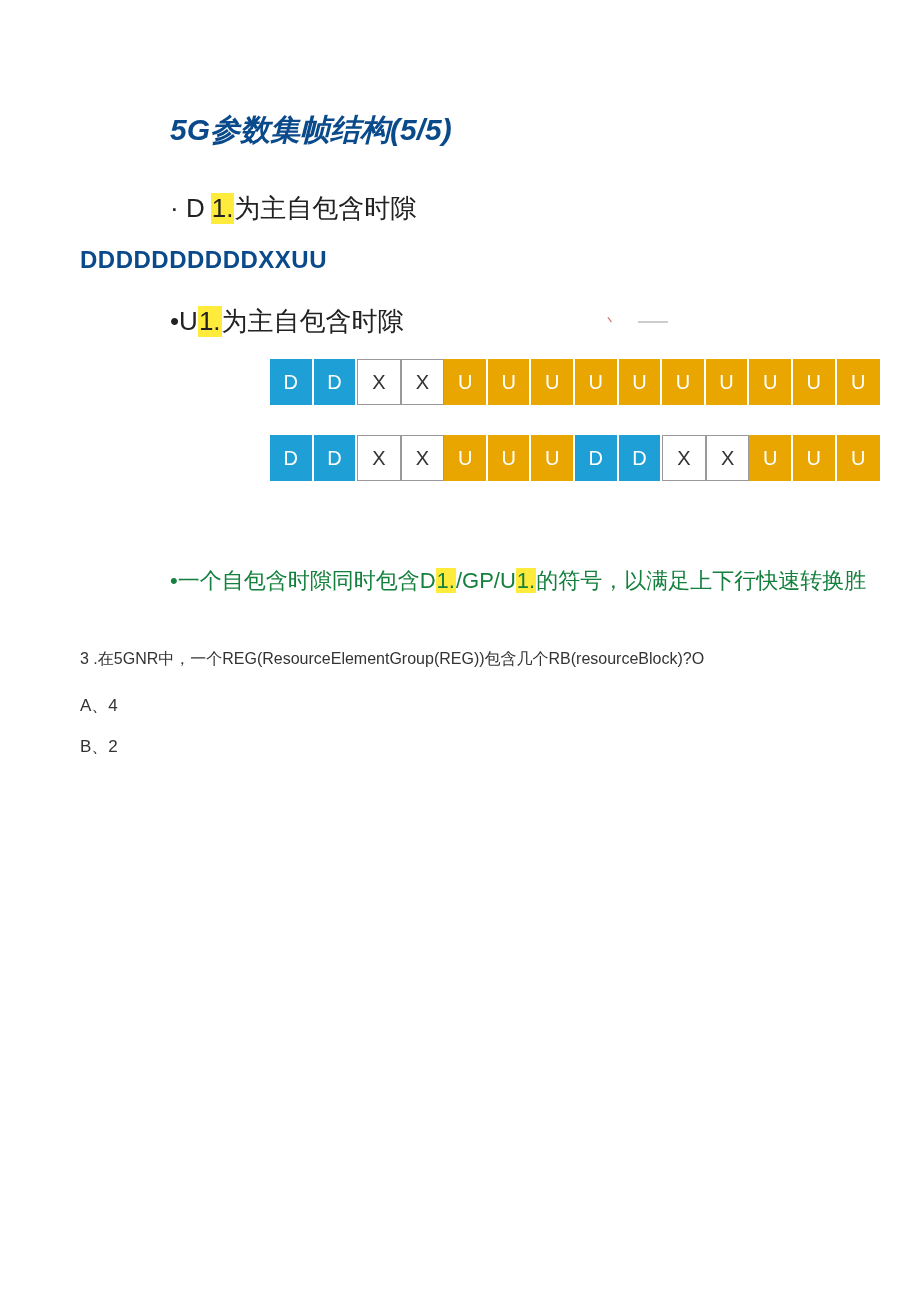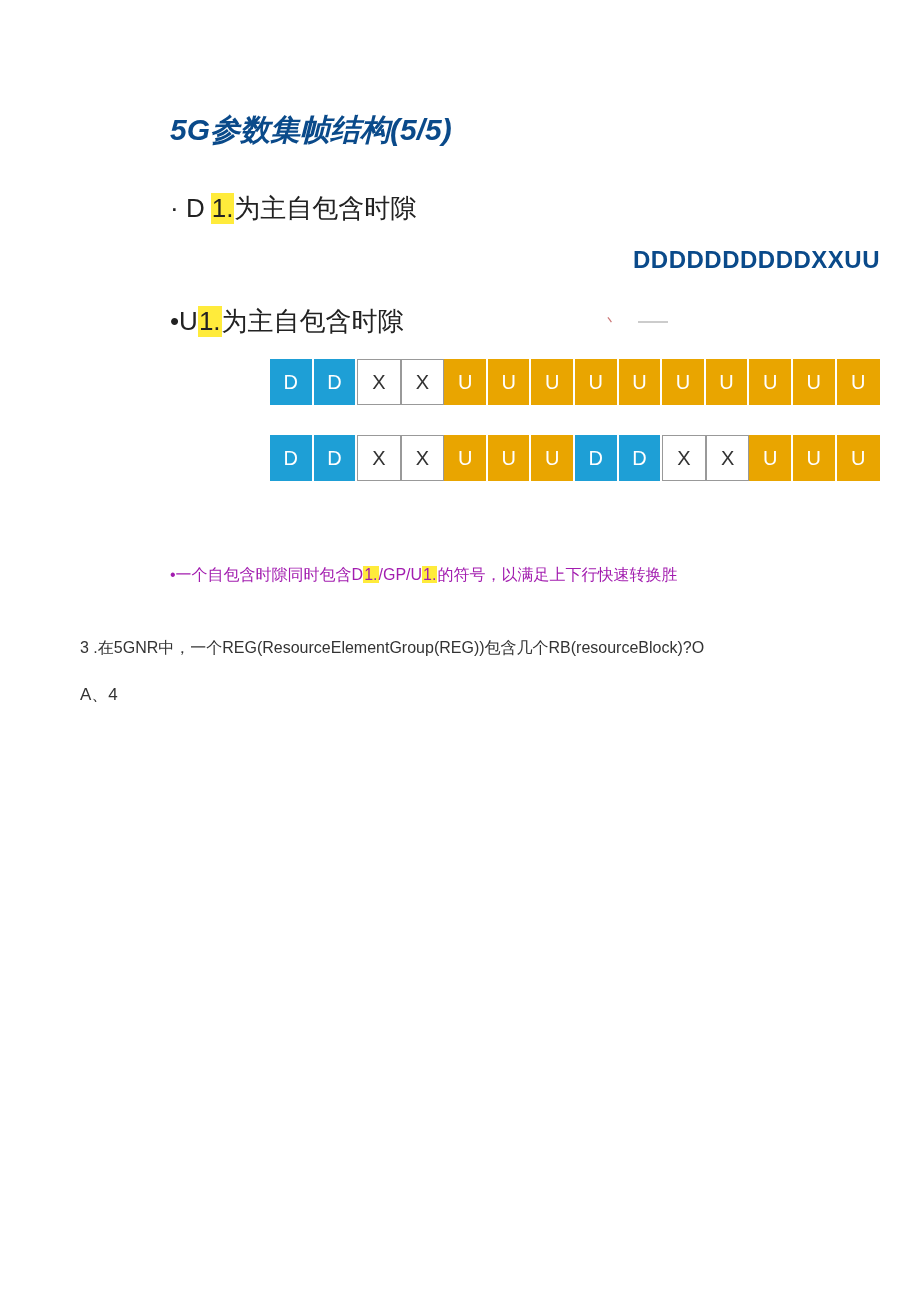--- a/index.html
+++ b/index.html
@@ -41,21 +41,21 @@
     margin-right: 6px;
   }
   .hl {
     background: #ffeb3b;
     padding: 0 1px;
   }
   .pattern-text {
     font-size: 24px;
     font-weight: bold;
     color: #0a4a8a;
-    text-align: right;
+    text-align: left;
     margin: 20px 0 30px 0;
     letter-spacing: 0.5px;
   }
   .cell-row {
     display: flex;
     margin-left: 190px;
     margin-bottom: 30px;
   }
   .cell {
     width: 46px;
@@ -66,22 +66,22 @@
     font-size: 20px;
     color: #fff;
     border-right: 2px solid #fff;
     box-sizing: border-box;
   }
   .cell:last-child { border-right: none; }
   .cell.D { background: #1e9fd6; }
   .cell.U { background: #e9a500; }
   .cell.X { background: #fff; color: #333; border: 1px solid #999; }
   .body-bullet {
-    font-size: 16px;
-    color: #a21caf;
+    font-size: 22px;
+    color: #15803d;
     margin-left: 90px;
     margin-top: 20px;
     line-height: 1.8;
   }
   .question {
     font-size: 16px;
     color: #333;
     margin-left: 0px;
     margin-top: 40px;
     line-height: 2.2;
@@ -169,14 +169,15 @@
   <div style="height:30px"></div>
 
   <div class="body-bullet">
     <span>•一个自包含时隙同时包含D</span><span class="hl">1.</span><span>/GP/U</span><span class="hl">1.</span><span>的符号，以满足上下行快速转换胜</span>
   </div>
 
 
   <div class="question">3 .在5GNR中，一个REG(ResourceElementGroup(REG))包含几个RB(resourceBlock)?O</div>
 
   <div class="option">A、4</div>
+  <div class="option">B、2</div>
 
 </div>
 
 </body></html>

